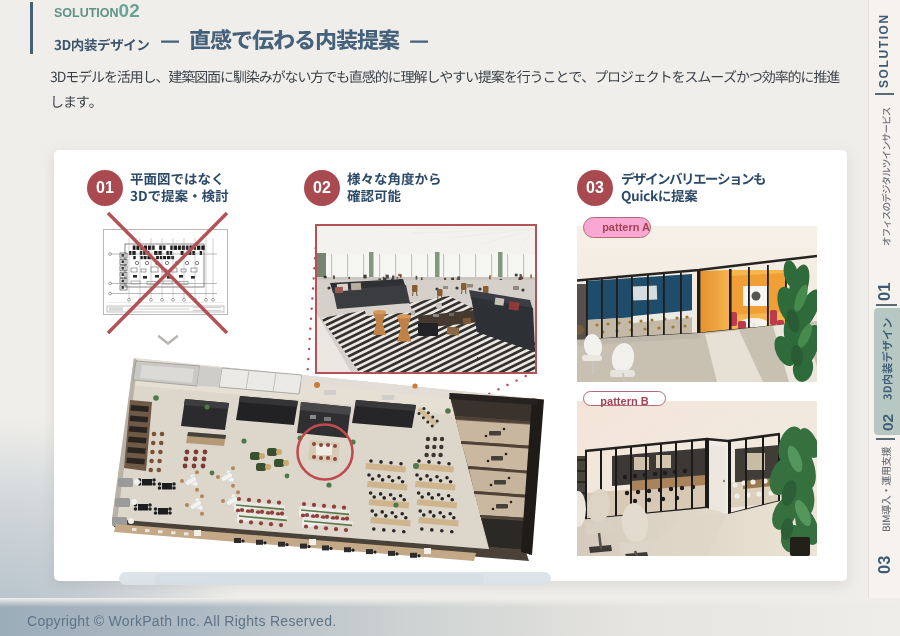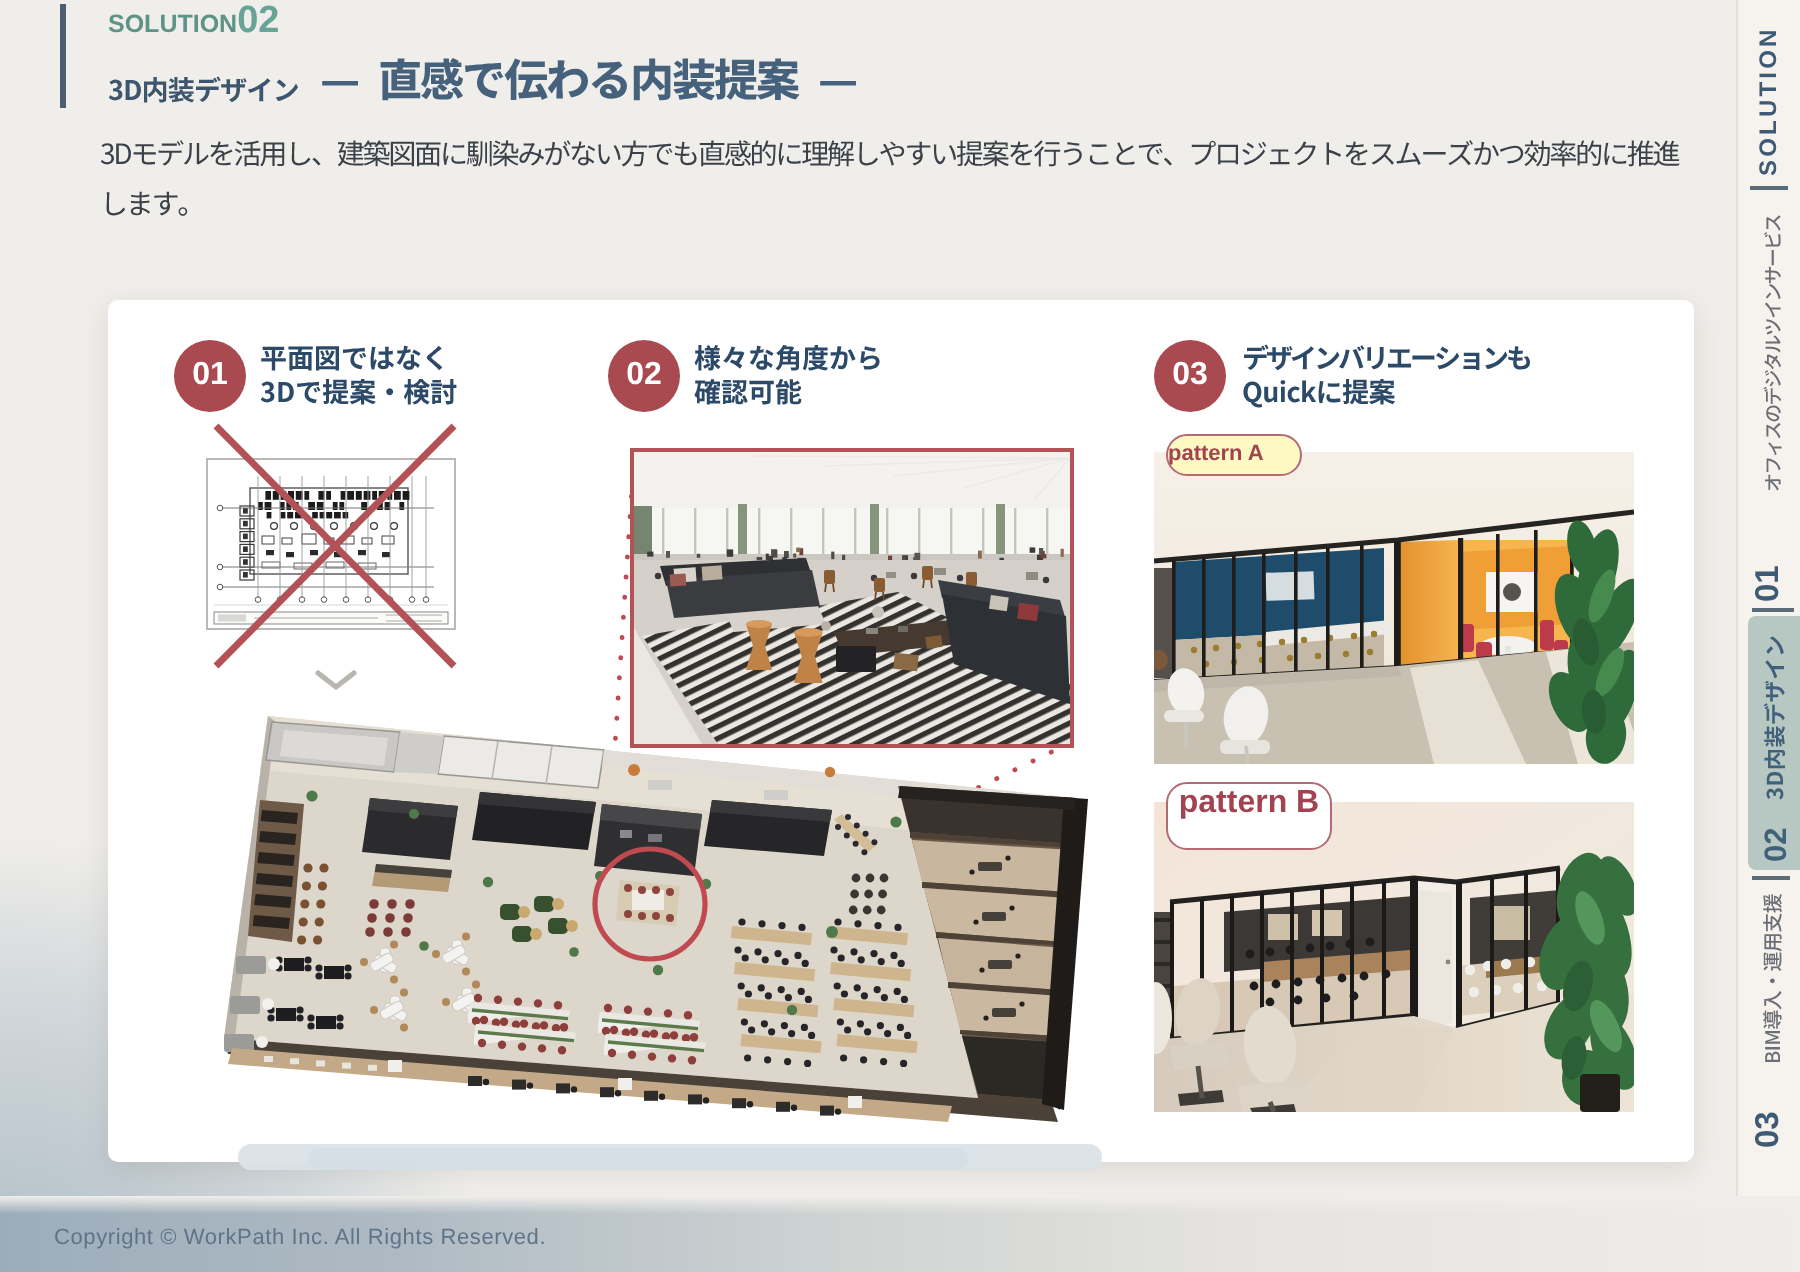--- a/index.html
+++ b/index.html
@@ -880,23 +880,23 @@
 <path d="M8,122 L36,120 L38,132 L10,134 Z" fill="#d8d0c2"></path>
 <path d="M12,146 L34,144 L35,150 L13,152 Z" fill="#3e3a35"></path>
 <line x1="22" y1="132" x2="24" y2="148" stroke="#55514b" stroke-width="2.5"></line>
 <ellipse cx="58" cy="122" rx="13" ry="20" fill="#e3dbcd" transform="rotate(-6 58 122)"></ellipse>
 <path d="M42,142 L74,139 L76,152 L44,155 Z" fill="#dcd4c6"></path>
 <path d="M48,153 L70,151 L71,155 L49,155 Z" fill="#3e3a35"></path>
 <line x1="58" y1="150" x2="60" y2="155" stroke="#55514b" stroke-width="2.5"></line>
 <ellipse cx="1" cy="108" rx="8" ry="18" fill="#ece6dc"></ellipse>
 </svg>
 
-<div class="abs" style="left:529px;top:67px;width:68px;height:21px;background:#fef9c3;border:1.4px solid #b26b74;border-radius:10.5px;color:#a34352;font-weight:bold;font-size:11px;text-align:left;line-height:19px">pattern A</div>
-
-<div class="abs" style="left:529px;top:241px;width:83px;height:34px;background:#fff;border:1.4px solid #b26b74;border-radius:10.5px;color:#a34352;font-weight:bold;font-size:16px;text-align:center;line-height:19px">pattern B</div>
+<div class="abs" style="left:529px;top:67px;width:68px;height:21px;background:#f9a8d4;border:1.4px solid #b26b74;border-radius:10.5px;color:#a34352;font-weight:bold;font-size:11px;text-align:right;line-height:19px">pattern A</div>
+
+<div class="abs" style="left:529px;top:241px;width:83px;height:15px;background:#fff;border:1.4px solid #b26b74;border-radius:10.5px;color:#a34352;font-weight:bold;font-size:11px;text-align:center;line-height:19px">pattern B</div>
 </div>
 
 <div class="abs" style="left:868px;top:0;width:32px;height:636px;background:#f6f3ef;border-left:1px solid #e4e0d9"></div>
 
 <div class="abs" style="left:868px;top:636px;width:636px;height:32px;transform:rotate(-90deg);transform-origin:0 0">
 
 <div class="abs" style="left:62px;top:0;width:30px;height:32px;font-weight:bold;font-size:16.5px;color:#3f5a74;line-height:32px">03</div>
 
 <svg class="abs" style="left:0;top:0" width="636" height="32" viewBox="0 0 636 32">
 <path transform="translate(104 22)" d="M1 0V-7.4H3.3Q4 -7.4 4.6 -7.2Q5.2 -7 5.5 -6.6Q5.8 -6.2 5.8 -5.6Q5.8 -5.2 5.7 -4.9Q5.6 -4.6 5.4 -4.3Q5.1 -4.1 4.8 -4V-3.9Q5.4 -3.8 5.8 -3.3Q6.2 -2.9 6.2 -2.2Q6.2 -1.4 5.9 -1Q5.5 -0.5 4.9 -0.2Q4.3 0 3.4 0ZM2.1 -4.3H3.1Q4 -4.3 4.3 -4.6Q4.7 -4.9 4.7 -5.4Q4.7 -6 4.3 -6.2Q3.9 -6.5 3.2 -6.5H2.1ZM2.1 -0.9H3.3Q4.2 -0.9 4.6 -1.2Q5.1 -1.5 5.1 -2.2Q5.1 -2.8 4.6 -3.1Q4.2 -3.4 3.3 -3.4H2.1Z M7.3 0V-7.4H8.5V0Z M10.1 0V-7.4H11.5L12.8 -3.6Q12.9 -3.3 13.1 -2.9Q13.2 -2.5 13.3 -2.2H13.4Q13.5 -2.5 13.6 -2.9Q13.7 -3.3 13.8 -3.6L15.2 -7.4H16.5V0H15.4V-3.6Q15.4 -4 15.5 -4.4Q15.5 -4.8 15.5 -5.2Q15.5 -5.6 15.6 -5.9H15.5L14.9 -4.2L13.7 -0.7H12.9L11.7 -4.2L11.1 -5.9H11Q11.1 -5.6 11.1 -5.2Q11.1 -4.8 11.2 -4.4Q11.2 -4 11.2 -3.6V0Z M17.6 -1.9H26.7V-1.1H17.6ZM20.1 -7.6H26.7V-6.9H20.1ZM23.6 -2.5H24.5V-0.1Q24.5 0.2 24.5 0.4Q24.4 0.6 24.1 0.7Q23.8 0.8 23.4 0.8Q23 0.8 22.4 0.8Q22.4 0.7 22.3 0.4Q22.2 0.2 22.1 0Q22.4 0 22.7 0Q23 0 23.1 0Q23.3 0 23.4 0Q23.5 0 23.6 -0Q23.6 -0 23.6 -0.1ZM19.3 -0.7 20 -1.2Q20.2 -1.1 20.5 -0.9Q20.8 -0.7 21 -0.5Q21.3 -0.3 21.4 -0.1L20.7 0.5Q20.6 0.3 20.4 0.1Q20.1 -0.1 19.8 -0.3Q19.6 -0.5 19.3 -0.7ZM17.9 -7.8 18.5 -8.3Q18.8 -8.1 19.1 -7.9Q19.3 -7.7 19.6 -7.5Q19.8 -7.2 19.9 -7L19.3 -6.5Q19.1 -6.7 18.9 -6.9Q18.7 -7.1 18.4 -7.4Q18.2 -7.6 17.9 -7.8ZM21.3 -8.3 22.1 -8.4Q22.3 -8.2 22.4 -8Q22.6 -7.7 22.7 -7.5L21.9 -7.3Q21.8 -7.5 21.7 -7.8Q21.5 -8.1 21.3 -8.3ZM21.8 -5.2V-4.8H25V-5.2ZM21.8 -4.4V-4H25V-4.4ZM21.8 -6V-5.7H25V-6ZM20.9 -6.5H25.9V-3.5H20.9ZM19.8 -5.9V-3.6H18.9V-5.2H17.7V-5.9ZM22.9 -7.3 23.8 -7.2Q23.7 -7 23.6 -6.7Q23.5 -6.4 23.5 -6.3L22.7 -6.4Q22.8 -6.6 22.8 -6.9Q22.9 -7.1 22.9 -7.3ZM24.7 -8.5 25.6 -8.3Q25.4 -8 25.2 -7.8Q25 -7.5 24.9 -7.3L24.1 -7.5Q24.3 -7.7 24.4 -8Q24.6 -8.3 24.7 -8.5ZM19.8 -4Q20 -3.5 20.5 -3.3Q21 -3.1 21.7 -3.1Q22.1 -3.1 22.6 -3.1Q23.1 -3.1 23.6 -3.1Q24.2 -3.1 24.8 -3.1Q25.4 -3.1 25.9 -3.2Q26.4 -3.2 26.8 -3.2Q26.8 -3.1 26.7 -2.8Q26.6 -2.6 26.6 -2.5Q26.1 -2.4 25.5 -2.4Q24.8 -2.4 24.1 -2.4Q23.4 -2.4 22.8 -2.4Q22.2 -2.4 21.7 -2.4Q20.9 -2.5 20.4 -2.7Q19.8 -2.9 19.5 -3.3Q19.1 -3.1 18.7 -2.8Q18.3 -2.6 17.9 -2.3L17.6 -3.1Q17.9 -3.3 18.3 -3.5Q18.7 -3.7 19.1 -4Z M29.1 -7.9H32V-6.9H29.1ZM31.5 -7.9H32.5Q32.5 -7.4 32.5 -6.8Q32.6 -6.2 32.7 -5.5Q32.8 -4.8 33.1 -4.1Q33.3 -3.4 33.8 -2.6Q34.2 -1.9 34.9 -1.2Q35.6 -0.6 36.6 -0Q36.5 0.1 36.3 0.2Q36.2 0.4 36 0.5Q35.9 0.7 35.8 0.8Q34.8 0.2 34.1 -0.5Q33.4 -1.2 32.9 -2.1Q32.5 -2.9 32.2 -3.7Q31.9 -4.5 31.8 -5.3Q31.6 -6 31.6 -6.7Q31.5 -7.4 31.5 -7.9ZM31.2 -5.8 32.2 -5.6Q31.9 -4.1 31.3 -2.9Q30.7 -1.7 29.9 -0.7Q29.1 0.2 28 0.8Q28 0.7 27.8 0.6Q27.6 0.4 27.5 0.3Q27.3 0.1 27.2 0.1Q28.8 -0.8 29.8 -2.3Q30.7 -3.7 31.2 -5.8Z M41.6 -5Q41.9 -5 42.1 -4.8Q42.4 -4.6 42.6 -4.4Q42.7 -4.1 42.7 -3.8Q42.7 -3.5 42.6 -3.2Q42.4 -3 42.1 -2.8Q41.9 -2.6 41.6 -2.6Q41.2 -2.6 41 -2.8Q40.7 -3 40.6 -3.2Q40.4 -3.5 40.4 -3.8Q40.4 -4.1 40.6 -4.4Q40.7 -4.6 41 -4.8Q41.2 -5 41.6 -5Z M48.8 -4.5V-0.9H47.9V-3.6H46.7V-4.5ZM48.8 -1.3Q49.1 -0.8 49.7 -0.5Q50.3 -0.3 51.2 -0.2Q51.6 -0.2 52.2 -0.2Q52.8 -0.2 53.5 -0.2Q54.2 -0.2 54.8 -0.2Q55.4 -0.3 55.9 -0.3Q55.9 -0.2 55.8 -0Q55.8 0.1 55.7 0.3Q55.7 0.5 55.6 0.6Q55.2 0.7 54.6 0.7Q54 0.7 53.4 0.7Q52.8 0.7 52.2 0.7Q51.6 0.7 51.2 0.7Q50.2 0.6 49.5 0.4Q48.9 0.1 48.4 -0.5Q48.1 -0.2 47.8 0.1Q47.4 0.4 47 0.8L46.6 -0.2Q46.9 -0.4 47.3 -0.7Q47.6 -1 48 -1.3ZM46.8 -7.7 47.5 -8.2Q47.8 -8 48.1 -7.7Q48.4 -7.4 48.7 -7.1Q48.9 -6.8 49.1 -6.6L48.3 -6Q48.2 -6.2 47.9 -6.5Q47.7 -6.8 47.4 -7.1Q47.1 -7.4 46.8 -7.7ZM52 -7.2H52.9V-0.5H52ZM50.7 -3.7V-3.1H54.3V-3.7ZM50.7 -4.8V-4.2H54.3V-4.8ZM49.9 -5.4H55.1V-2.5H49.9ZM49.4 -8.1H55.6V-6.8H54.7V-7.4H50.2V-6.8H49.4ZM49.6 -6.6H55.3V-5.9H49.6ZM49.2 -2H55.8V-1.3H49.2Z M58 -7.8H64.3V-6.9H58ZM58 -5.4H64.3V-4.5H58ZM57.9 -3.1H64.3V-2.2H57.9ZM57.4 -7.8H58.4V-4.1Q58.4 -3.6 58.3 -2.9Q58.3 -2.2 58.1 -1.5Q58 -0.9 57.7 -0.2Q57.4 0.4 57 0.9Q56.9 0.8 56.8 0.7Q56.6 0.6 56.5 0.4Q56.4 0.3 56.2 0.3Q56.7 -0.2 56.9 -0.7Q57.1 -1.3 57.3 -1.9Q57.4 -2.4 57.4 -3Q57.4 -3.6 57.4 -4.1ZM64 -7.8H64.9V-0.3Q64.9 0.1 64.8 0.3Q64.7 0.5 64.4 0.6Q64.1 0.7 63.7 0.8Q63.2 0.8 62.5 0.8Q62.5 0.6 62.4 0.3Q62.3 0.1 62.2 -0.1Q62.5 -0.1 62.8 -0.1Q63.1 -0.1 63.4 -0.1Q63.6 -0.1 63.7 -0.1Q63.8 -0.1 63.9 -0.2Q64 -0.2 64 -0.4ZM60.6 -7.4H61.5V0.7H60.6Z M68.7 -3.8Q69.5 -2.2 71.2 -1.3Q72.9 -0.3 75.3 -0Q75.2 0.1 75.1 0.2Q75 0.4 74.9 0.6Q74.8 0.7 74.7 0.9Q73 0.6 71.7 0.1Q70.4 -0.5 69.5 -1.4Q68.5 -2.3 67.9 -3.5ZM66.9 -4.7H73.3V-3.8H66.9ZM66.4 -7H74.9V-6.1H66.4ZM70.1 -8.4H71.1V-4.3H70.1ZM73 -4.7H73.2L73.4 -4.7L74.1 -4.3Q73.6 -3.2 72.9 -2.3Q72.1 -1.4 71.1 -0.8Q70.1 -0.2 69 0.2Q67.8 0.6 66.5 0.8Q66.5 0.7 66.4 0.5Q66.3 0.4 66.2 0.2Q66.1 0 66 -0.1Q67.2 -0.2 68.4 -0.6Q69.5 -0.9 70.4 -1.4Q71.3 -2 72 -2.7Q72.7 -3.5 73 -4.5Z M79.1 -5.7H84.6V-5H79.1ZM78.9 -4.3H84.9V-3.5H78.9ZM80.2 -3H83.6V-2.3H80.2ZM79.4 -6.9 80.1 -7.1Q80.2 -6.8 80.4 -6.5Q80.5 -6.1 80.6 -5.9L79.8 -5.7Q79.8 -5.9 79.6 -6.3Q79.5 -6.6 79.4 -6.9ZM81.1 -7.1 81.9 -7.2Q82 -6.9 82.1 -6.6Q82.1 -6.2 82.2 -6L81.4 -5.8Q81.4 -6 81.3 -6.4Q81.2 -6.8 81.1 -7.1ZM84 -8.4 84.5 -7.7Q84 -7.6 83.3 -7.5Q82.7 -7.4 82 -7.3Q81.2 -7.3 80.5 -7.2Q79.8 -7.2 79.1 -7.2Q79.1 -7.3 79.1 -7.5Q79 -7.8 78.9 -7.9Q79.6 -7.9 80.3 -8Q81 -8 81.7 -8.1Q82.3 -8.1 82.9 -8.2Q83.5 -8.3 84 -8.4ZM81 -2.5Q81.3 -1.8 81.9 -1.3Q82.5 -0.8 83.3 -0.4Q84.1 -0.1 85.1 0.1Q85 0.2 84.8 0.4Q84.6 0.7 84.5 0.9Q83 0.5 81.9 -0.2Q80.8 -1 80.2 -2.2ZM83.5 -7.4 84.4 -7.1Q84.1 -6.7 83.8 -6.2Q83.5 -5.7 83.3 -5.4L82.6 -5.6Q82.7 -5.9 82.9 -6.2Q83.1 -6.5 83.2 -6.8Q83.4 -7.1 83.5 -7.4ZM83.4 -3H83.6L83.8 -3L84.3 -2.8Q84 -1.7 83.4 -1Q82.8 -0.3 82 0.2Q81.2 0.6 80.2 0.9Q80.2 0.8 80.1 0.6Q80 0.5 79.9 0.4Q79.8 0.2 79.7 0.2Q80.6 -0 81.4 -0.4Q82.1 -0.8 82.6 -1.4Q83.2 -2 83.4 -2.8ZM80.4 -5.2H81.3Q81.2 -4.6 81.2 -4Q81.1 -3.3 80.9 -2.6Q80.7 -2 80.5 -1.3Q80.2 -0.7 79.7 -0.1Q79.3 0.4 78.6 0.8Q78.5 0.7 78.4 0.5Q78.2 0.3 78 0.2Q78.6 -0.2 79 -0.7Q79.4 -1.2 79.7 -1.8Q79.9 -2.3 80.1 -2.9Q80.2 -3.5 80.3 -4.1Q80.3 -4.7 80.4 -5.2ZM75.7 -3Q76.3 -3.1 77.1 -3.4Q77.9 -3.6 78.8 -3.9L78.9 -3Q78.1 -2.8 77.3 -2.5Q76.5 -2.3 75.8 -2.1ZM75.8 -6.5H78.8V-5.6H75.8ZM76.9 -8.4H77.8V-0.2Q77.8 0.2 77.7 0.4Q77.6 0.6 77.4 0.7Q77.2 0.8 76.9 0.8Q76.6 0.8 76.1 0.8Q76.1 0.7 76 0.4Q76 0.2 75.9 -0Q76.2 -0 76.4 -0Q76.7 -0 76.8 -0Q76.8 -0 76.9 -0.1Q76.9 -0.1 76.9 -0.2Z" fill="#6b6f75"></path>
@@ -919,12 +919,12 @@
 
 <div class="abs" style="left:548px;top:0;width:80px;height:32px;font-weight:bold;font-size:12px;letter-spacing:1.6px;color:#3f5a74;line-height:32px">SOLUTION</div>
 </div>
 
 <div class="abs" style="left:0;top:380px;width:240px;height:256px;z-index:-1;background:radial-gradient(130% 110% at 0% 100%,rgba(160,177,190,0.8) 0%,rgba(176,191,202,0.45) 50%,rgba(183,197,207,0) 78%)"></div>
 
 <div class="abs" style="left:0;top:598px;width:900px;height:38px;background:linear-gradient(90deg,#9cadba 0%,#aebac3 22%,#cdd2d2 45%,#e6e4e0 70%,#efedea 100%)">
     <div class="abs" style="left:0;top:0;width:900px;height:9px;background:linear-gradient(180deg,#f0eeea,rgba(240,238,234,0))"></div>
   </div>
 
-<div class="abs" style="left:27px;top:613px;font-size:11px;letter-spacing:.3px;color:#5f7488">Copyright © WorkPath Inc. All Rights Reserved.</div>
+<div class="abs" style="left:27px;top:613px;font-size:14px;letter-spacing:.3px;color:#5f7488">Copyright © WorkPath Inc. All Rights Reserved.</div>
 </body></html>

